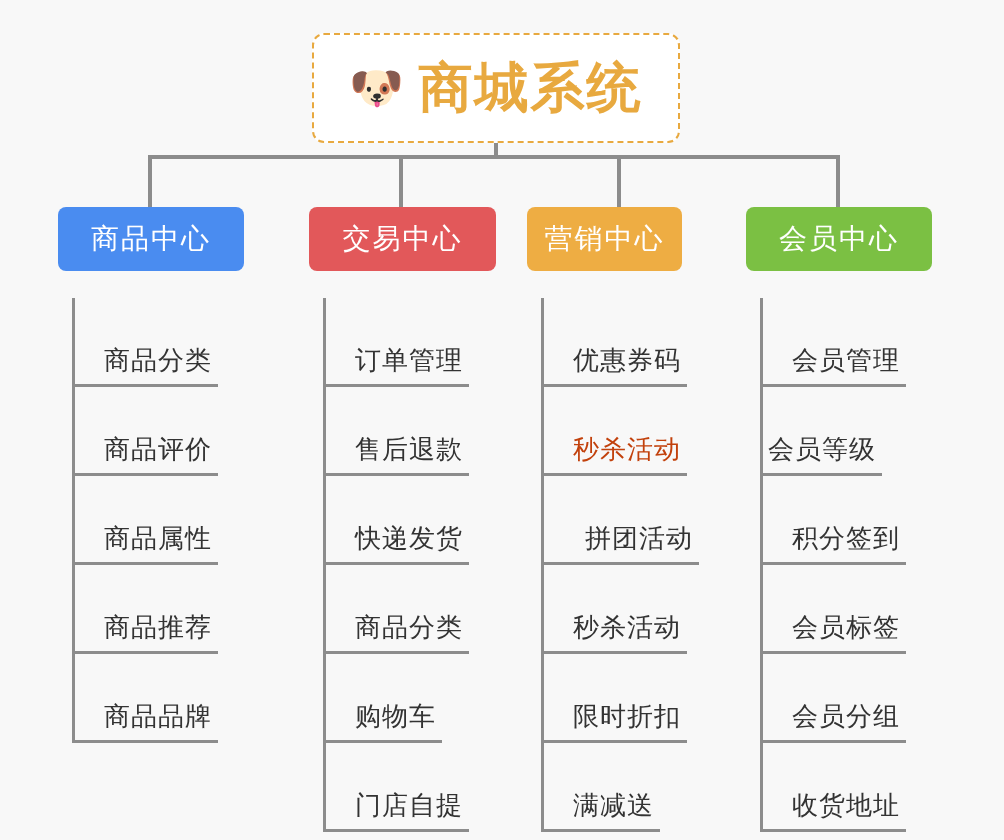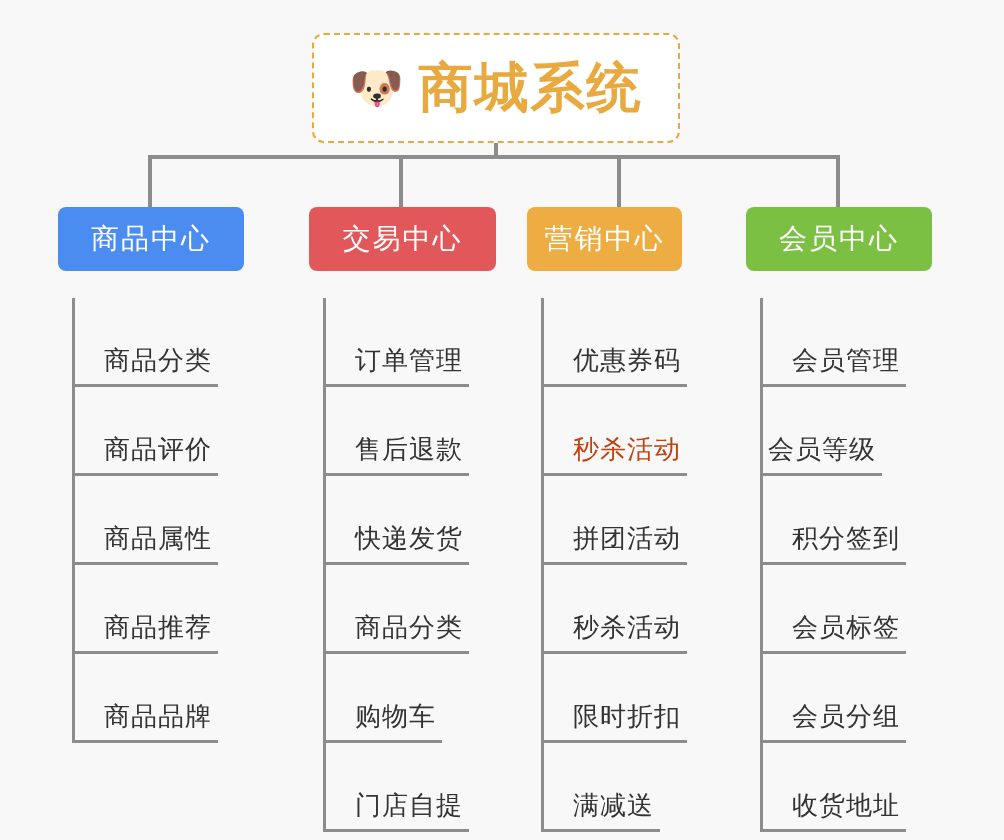--- a/index.html
+++ b/index.html
@@ -198,21 +198,21 @@
       <span>营销中心</span>
     </div>
     <div class="leaves" style="--trunk: #8c8c8c; background: transparent;">
       <div class="leaf">
           <div class="leaf-inner" style="border-bottom-color: rgb(140, 140, 140);"><span class="leaf-label" style="color: rgb(51, 51, 51);">优惠券码</span></div>
         </div>
       <div class="leaf">
           <div class="leaf-inner" style="border-bottom-color: rgb(140, 140, 140);"><span class="leaf-label" style="color: #c2410c;">秒杀活动</span></div>
         </div>
       <div class="leaf">
-          <div class="leaf-inner" style="border-bottom-color: rgb(140, 140, 140);"><span class="leaf-label" style="color: rgb(51, 51, 51);">拼团活动</span></div>
+          <div class="leaf-inner" style="border-bottom-color: rgb(140, 140, 140);"><span class="leaf-label" style="color: rgb(51, 51, 51); margin-left: 12px;">拼团活动</span></div>
         </div>
       <div class="leaf">
           <div class="leaf-inner" style="border-bottom-color: rgb(140, 140, 140);"><span class="leaf-label" style="color: rgb(51, 51, 51);">秒杀活动</span></div>
         </div>
       <div class="leaf">
           <div class="leaf-inner" style="border-bottom-color: rgb(140, 140, 140);"><span class="leaf-label" style="color: rgb(51, 51, 51);">限时折扣</span></div>
         </div>
       <div class="leaf">
           <div class="leaf-inner" style="border-bottom-color: rgb(140, 140, 140);"><span class="leaf-label" style="color: rgb(51, 51, 51);">满减送</span></div>
         </div>

